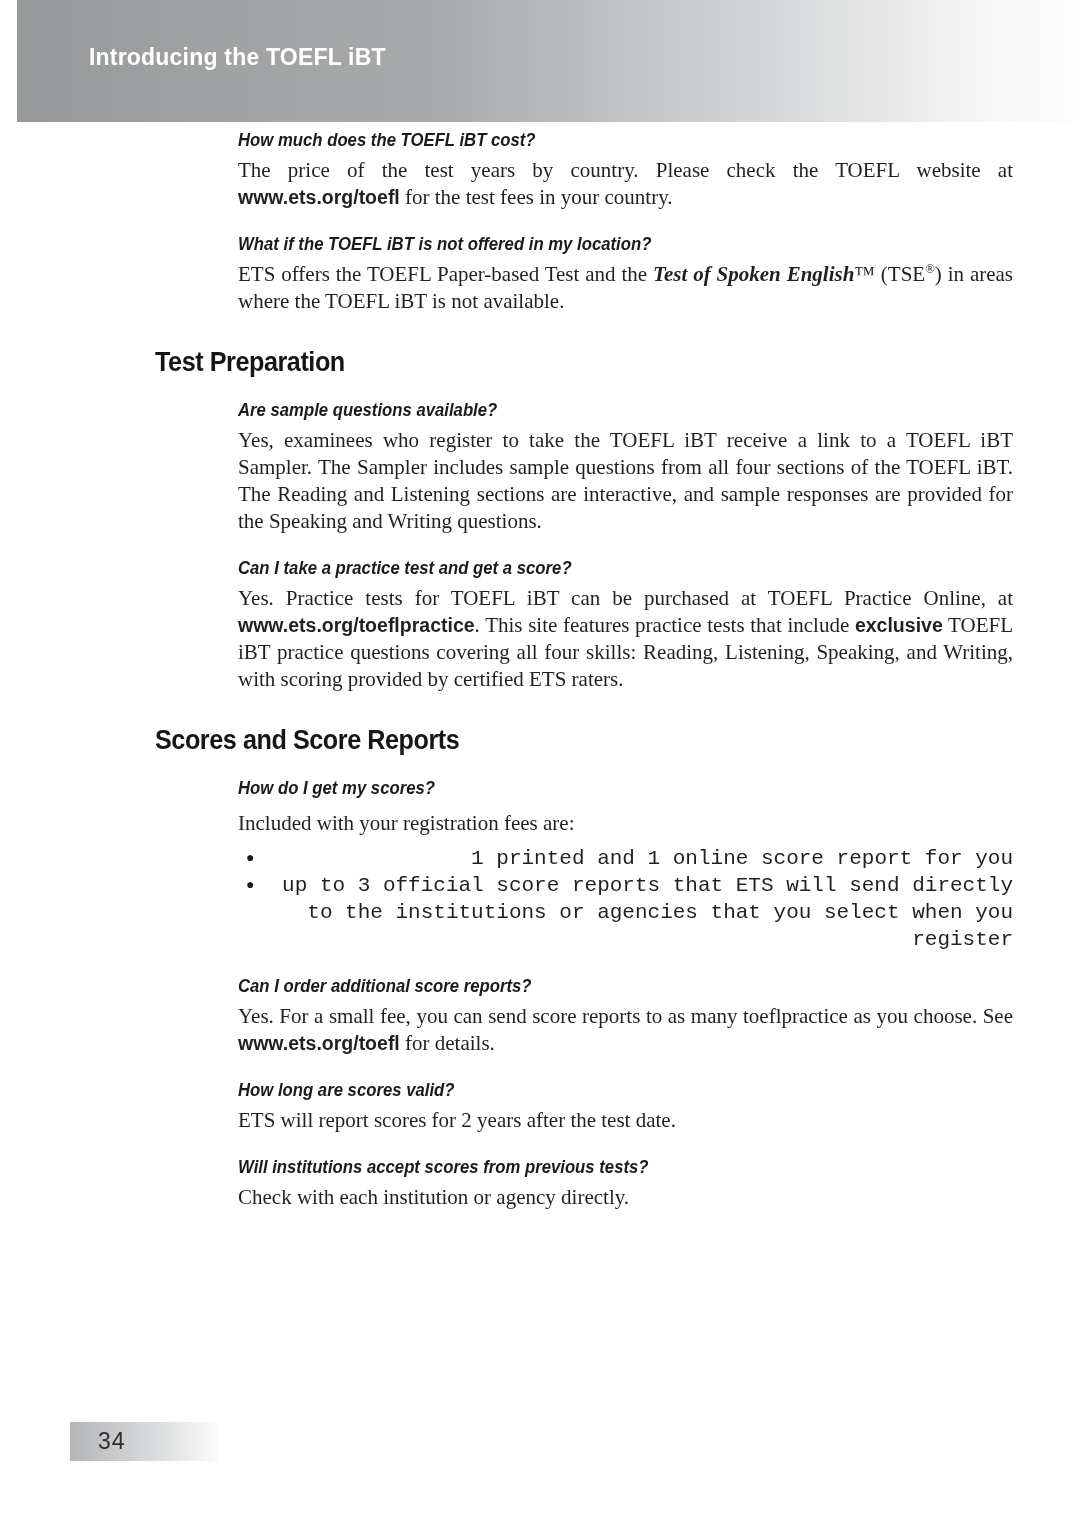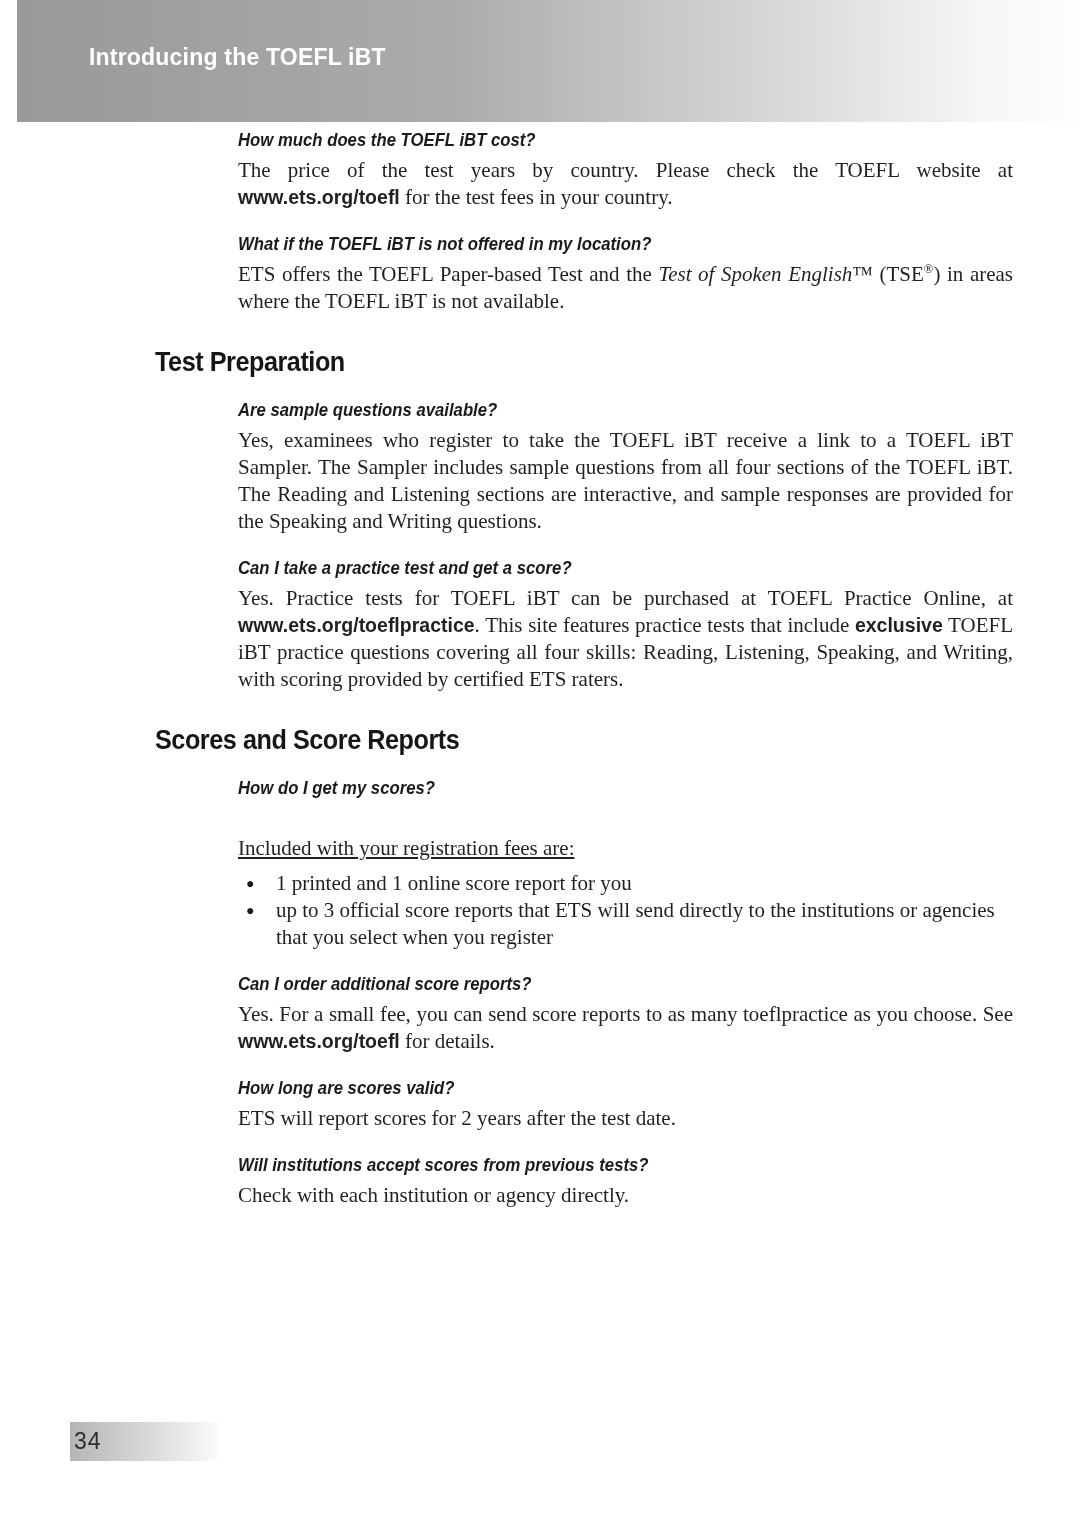--- a/index.html
+++ b/index.html
@@ -63,34 +63,35 @@
     letter-spacing: -0.5px;
     transform: scaleX(0.9);
     transform-origin: left center;
     white-space: nowrap;
   }
   .bsans {
     font-family: "Liberation Sans", sans-serif;
     font-weight: bold;
     font-size: 19.5px;
   }
-  .it { font-style: italic; }
+  .it { font-style: italic; font-weight: bold; }
   .sup { vertical-align: super; font-size: 0.6em; line-height: 0; }
-  .plain-para { margin-top: 37px; text-decoration: underline; }
+  .plain-para { margin-top: 12px; }
   ul.fees-list {
     list-style: none;
     margin: 8px 67px 0 238px;
     padding: 0;
     font-size: 21px;
     line-height: 27px;
   }
   ul.fees-list li {
     position: relative;
     padding-left: 38px;
-    text-align: left;
+    text-align: right;
+    font-family: Liberation Mono, monospace;
   }
   ul.fees-list li::before {
     content: "\25CF";
     position: absolute;
     left: 8px;
     top: 0;
     font-size: 14px;
     color: #1c1a1b;
   }
   .footer-bar {
@@ -100,21 +101,21 @@
     width: 148px;
     height: 39px;
     background: linear-gradient(to right, #b3b5b7 0%, #d9dadb 55%, #fbfbfb 100%);
     display: flex;
     align-items: center;
   }
   .page-number {
     font-family: "Liberation Sans", sans-serif;
     font-size: 23px;
     color: #2e2c2d;
-    margin-left: 4px;
+    margin-left: 28px;
     letter-spacing: 1px;
   }
 </style>
 </head>
 <body>
 
 <div class="page">
 
   <header class="header-bar">
     <span class="header-title">Introducing the TOEFL iBT</span>

